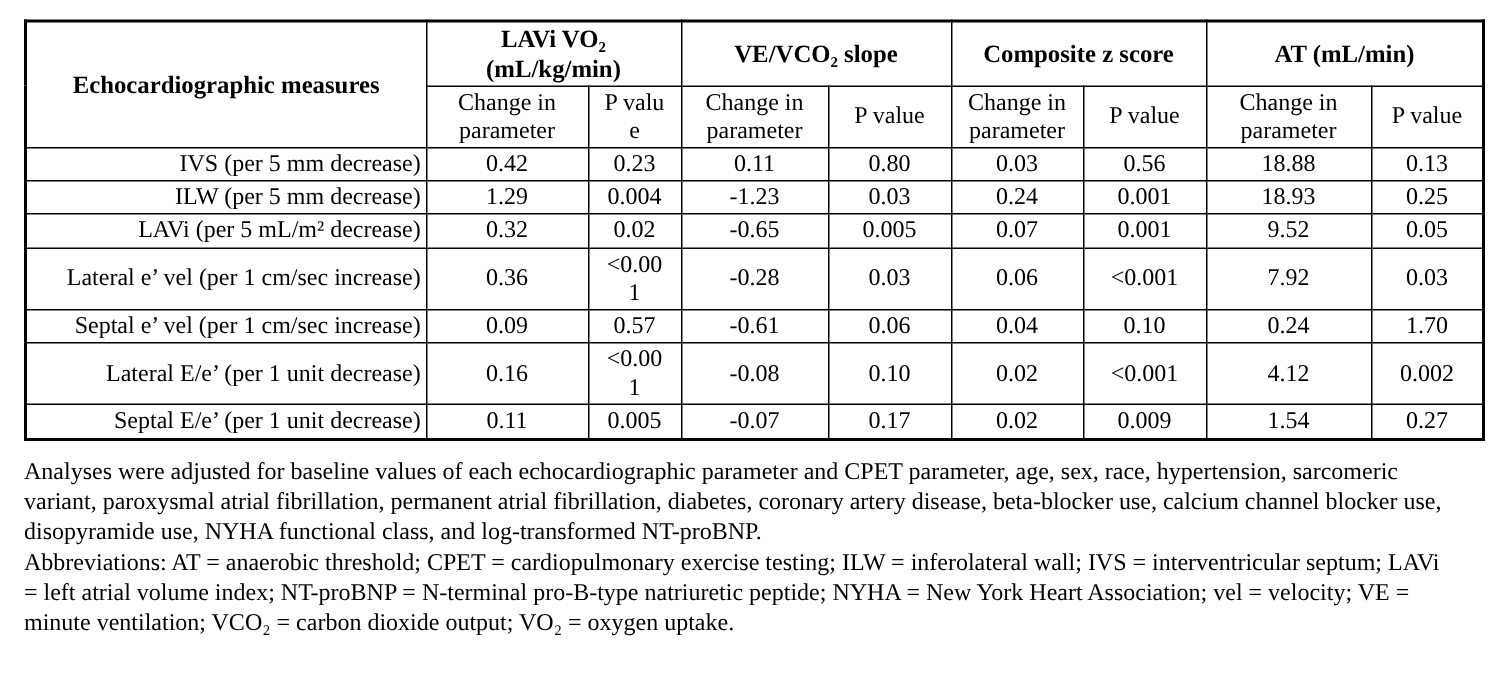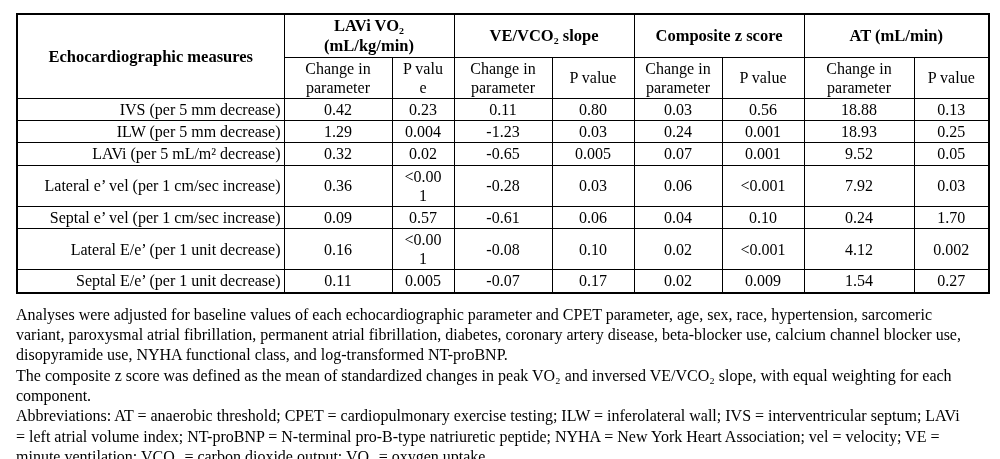--- a/index.html
+++ b/index.html
@@ -187,17 +187,16 @@
         <td>0.02</td>
         <td>0.009</td>
         <td>1.54</td>
         <td>0.27</td>
       </tr>
     </tbody>
   </table>
 
   <div class="notes">
     <p>Analyses were adjusted for baseline values of each echocardiographic parameter and CPET parameter, age, sex, race, hypertension, sarcomeric variant, paroxysmal atrial fibrillation, permanent atrial fibrillation, diabetes, coronary artery disease, beta-blocker use, calcium channel blocker use, disopyramide use, NYHA functional class, and log-transformed NT-proBNP.</p>
-    <p>The composite z score was defined as the mean of standardized changes in peak VO₂ and inversed VE/VCO₂ slope, with equal weighting for each component.</p>
     <p>Abbreviations: AT = anaerobic threshold; CPET = cardiopulmonary exercise testing; ILW = inferolateral wall; IVS = interventricular septum; LAVi = left atrial volume index; NT-proBNP = N-terminal pro-B-type natriuretic peptide; NYHA = New York Heart Association; vel = velocity; VE = minute ventilation; VCO₂ = carbon dioxide output; VO₂ = oxygen uptake.</p>
   </div>
 
 </div>
 
 </body></html>

